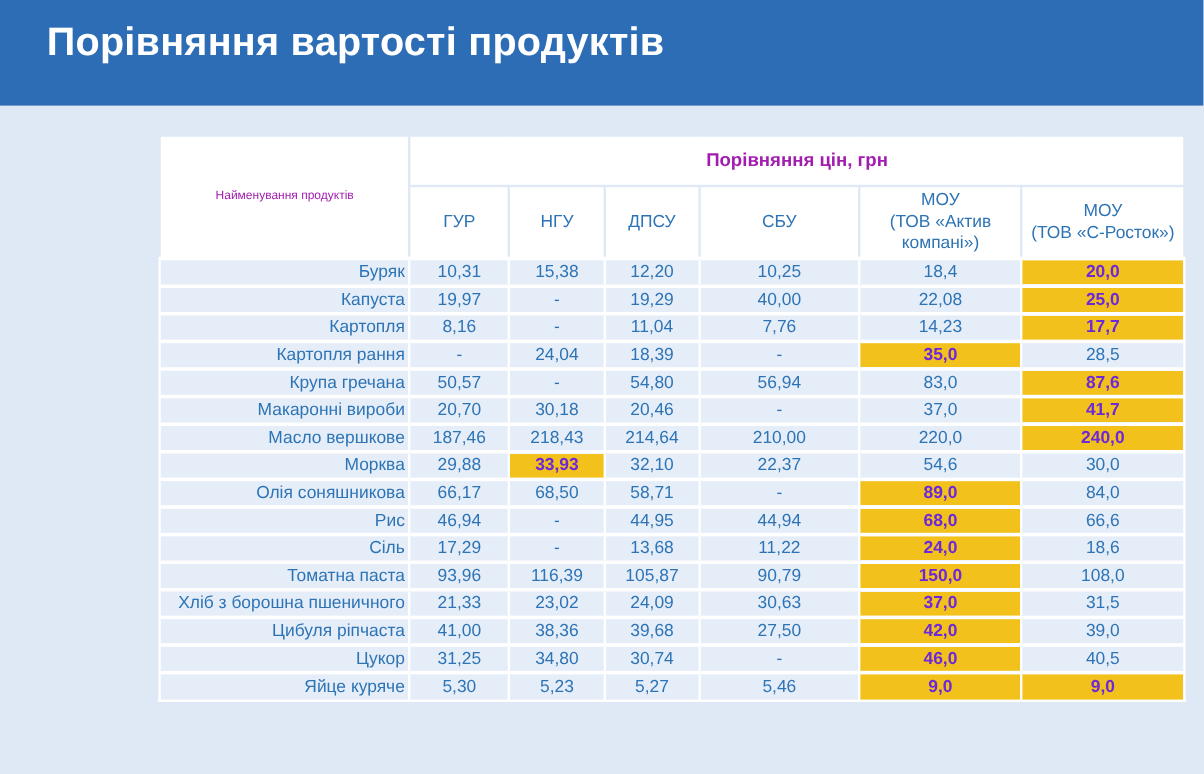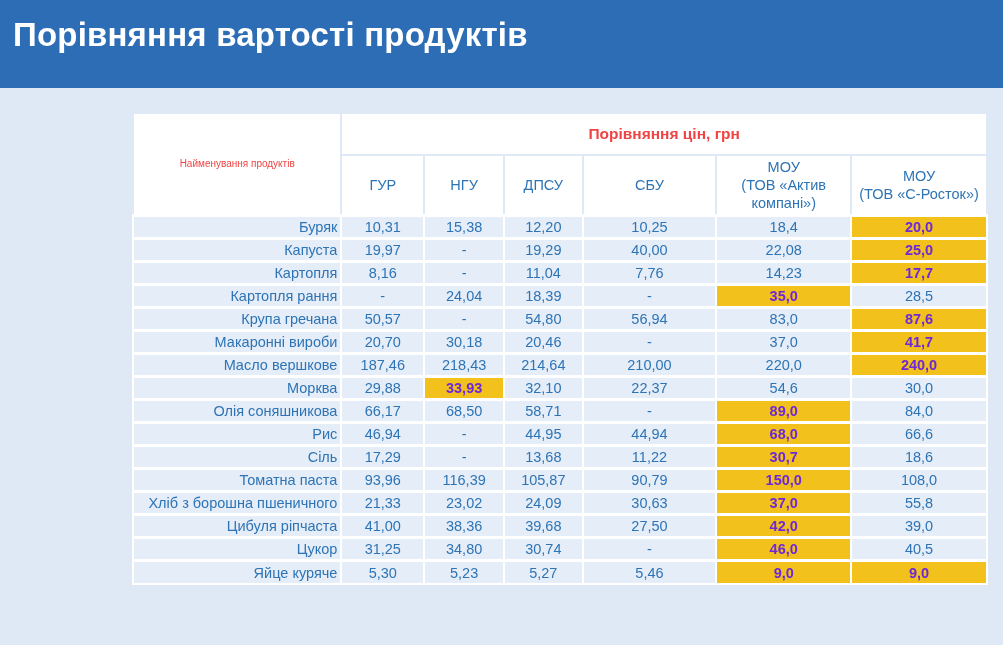--- a/index.html
+++ b/index.html
@@ -6,20 +6,21 @@
   html, body {
     margin: 0; padding: 0;
     width: 1003px; height: 645px;
     background: #DFE9F5;
     font-family: "Liberation Sans", sans-serif;
     overflow: hidden;
   }
   .banner {
     width: 1003px; height: 88px;
     background: #2C6DB5;
+    padding-left: 26px;
   }
   .banner .title {
     color: #FFFFFF;
     font-size: 33px;
     font-weight: bold;
     padding: 16px 0 0 13px;
     letter-spacing: 0.2px;
   }
   .table-wrap {
     position: absolute;
@@ -27,21 +28,21 @@
     width: 856px;
   }
   table.price-table {
     border-collapse: collapse;
     table-layout: fixed;
     width: 856px;
   }
   .price-table th {
     background: #FFFFFF;
     border: 2px solid #DFE9F5;
-    color: #ef4444;
+    color: #a21caf;
     font-size: 15px;
     text-align: center;
     vertical-align: middle;
     padding: 2px 4px;
   }
   .price-table th.name-header {
     font-weight: normal;
     font-size: 10px;
     line-height: 1.35;
   }
@@ -202,40 +203,40 @@
           <td class="val">44,94</td>
           <td class="val hl">68,0</td>
           <td class="val">66,6</td>
         </tr>
         <tr>
           <td class="name">Сіль</td>
           <td class="val">17,29</td>
           <td class="val">-</td>
           <td class="val">13,68</td>
           <td class="val">11,22</td>
-          <td class="val hl">30,7</td>
+          <td class="val hl">24,0</td>
           <td class="val">18,6</td>
         </tr>
         <tr>
           <td class="name">Томатна паста</td>
           <td class="val">93,96</td>
           <td class="val">116,39</td>
           <td class="val">105,87</td>
           <td class="val">90,79</td>
           <td class="val hl">150,0</td>
           <td class="val">108,0</td>
         </tr>
         <tr>
           <td class="name">Хліб з борошна пшеничного</td>
           <td class="val">21,33</td>
           <td class="val">23,02</td>
           <td class="val">24,09</td>
           <td class="val">30,63</td>
           <td class="val hl">37,0</td>
-          <td class="val">55,8</td>
+          <td class="val">31,5</td>
         </tr>
         <tr>
           <td class="name">Цибуля ріпчаста</td>
           <td class="val">41,00</td>
           <td class="val">38,36</td>
           <td class="val">39,68</td>
           <td class="val">27,50</td>
           <td class="val hl">42,0</td>
           <td class="val">39,0</td>
         </tr>

